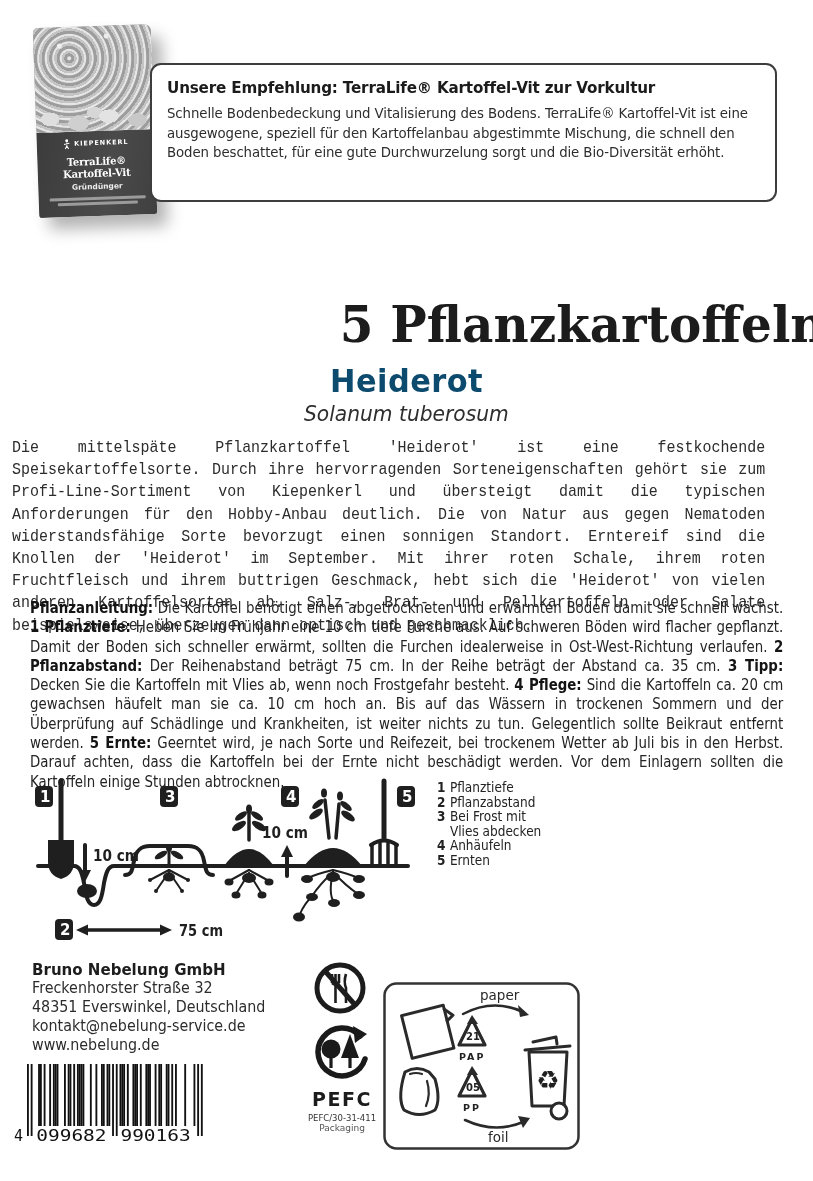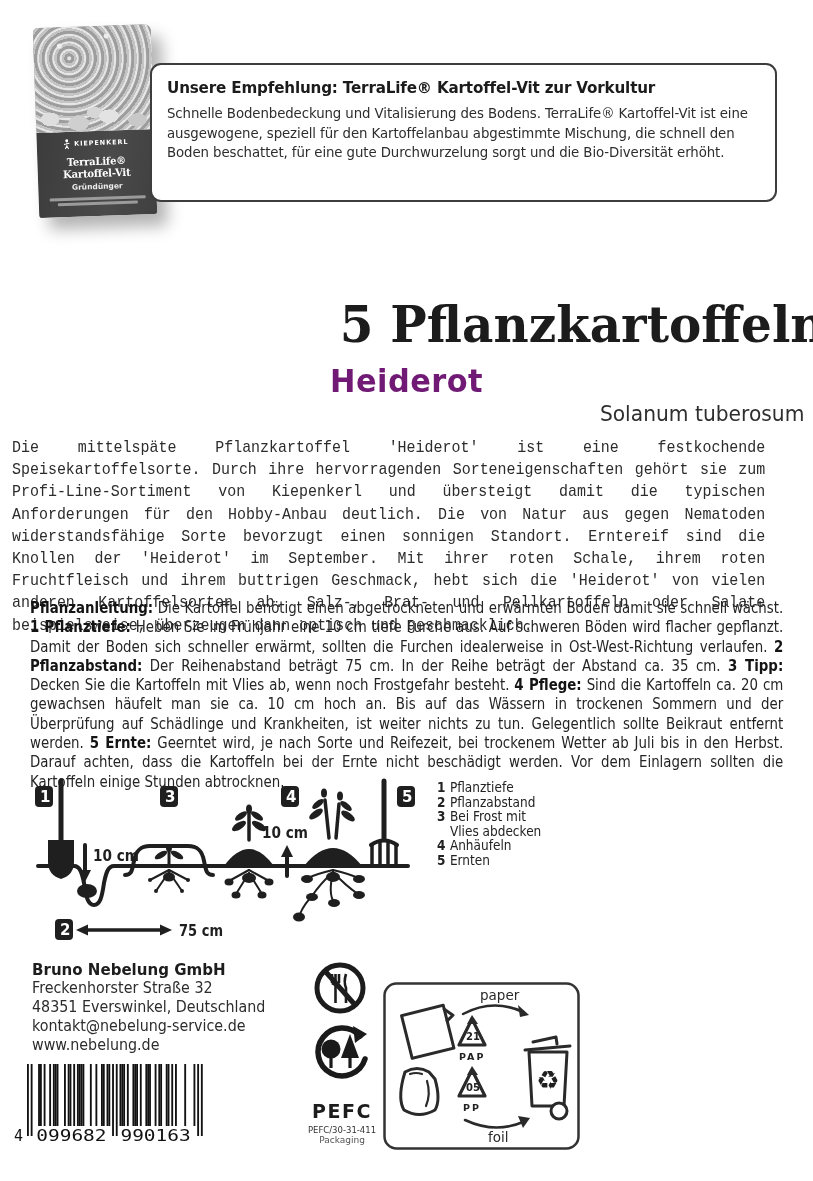--- a/index.html
+++ b/index.html
@@ -41,23 +41,23 @@
   .rec-title{font-size:16.5px;font-weight:bold;color:#1b1b1b;letter-spacing:-.2px;margin:0 0 6px 0;
        transform:scaleX(.92);transform-origin:0 0;width:108%;white-space:nowrap;}
   .rec-body{font-size:14.8px;line-height:1.33;color:#2d2d2d;letter-spacing:-.1px;
        transform:scaleX(.9);transform-origin:0 0;width:111%;margin:0;}
 
   
   .title-main{position:absolute;top:296px;left:1px;width:100%;text-align:right;
        font-family:"DejaVu Serif",serif;font-weight:bold;font-size:51px;color:#1c1c1c;line-height:1.1;padding-left:24px;}
   .title-main span{display:inline-block;transform:scaleX(.95);}
   .variety{position:absolute;top:362px;left:0;width:100%;text-align:center;
-       font-size:32px;font-weight:bold;color:#701a75;letter-spacing:.5px;}
+       font-size:32px;font-weight:bold;color:#0c4a6e;letter-spacing:.5px;}
   .variety span{display:inline-block;transform:scaleX(.95);}
-  .latin{position:absolute;top:401px;left:0;width:100%;text-align:right;font-size:22px;color:#2e2e2e;}
+  .latin{position:absolute;top:401px;left:0;width:100%;text-align:center;font-size:22px;color:#2e2e2e;font-style:italic;}
   .latin span{display:inline-block;transform:scaleX(.92);}
 
   
   .desc{position:absolute;left:12px;top:437px;width:753px;font-family:Liberation Mono, monospace;}
   .desc .cond{transform:scaleX(.88);transform-origin:0 0;width:856px;
        font-size:17px;line-height:22.2px;text-align:justify;color:#2c2c2c;margin:0;}
   .instr{position:absolute;left:30px;top:599px;width:753px;}
   .instr .cond{transform:scaleX(.88);transform-origin:0 0;width:856px;
        font-size:15.2px;line-height:19.3px;text-align:justify;color:#242424;margin:0;}
   .instr b{color:#141414;}
@@ -74,21 +74,21 @@
   .llabel{white-space:pre-line;}
 
   
   .address{position:absolute;left:32px;top:960px;transform:scaleX(.94);transform-origin:0 0;width:280px;}
   .addr-name{font-weight:bold;font-size:16px;color:#1d1d1d;line-height:19px;}
   .addr-line{font-size:15.2px;line-height:19px;color:#2c2c2c;}
   .barcode{position:absolute;left:14px;top:1062px;}
   .bc-digit{font-family:"DejaVu Sans Mono",monospace;font-size:15px;fill:#111;}
   .nofood{position:absolute;left:312px;top:960px;}
   .pefc{position:absolute;left:302px;top:1024px;width:80px;text-align:center;color:#1c1c1c;}
-  .pefc-word{font-size:19px;font-weight:bold;letter-spacing:1.5px;margin-top:12px;}
+  .pefc-word{font-size:19px;font-weight:bold;letter-spacing:1.5px;margin-top:0;}
   .pefc-lic{font-size:8.5px;margin-top:3px;color:#333;}
   .pefc-cap{font-size:9px;color:#555;}
   .recycle{position:absolute;left:383px;top:982px;}
   .rc-small{font-size:13.5px;fill:#2a2a2a;}
   .rc-code{font-size:10px;font-weight:bold;fill:#222;}
   .rc-mat{font-size:9.5px;font-weight:bold;letter-spacing:2px;fill:#222;}
 </style>
 </head>
 <body>
 

